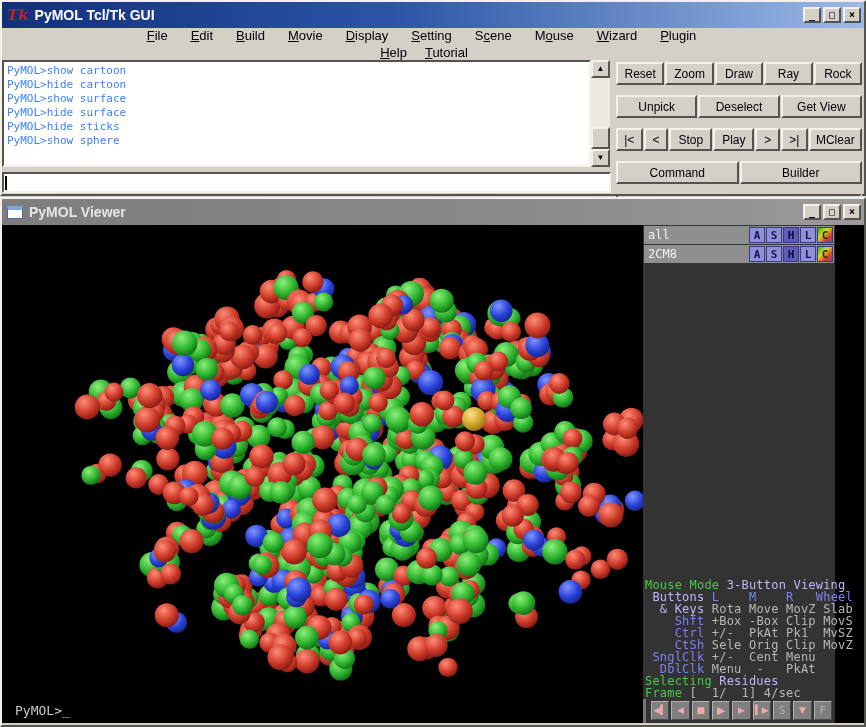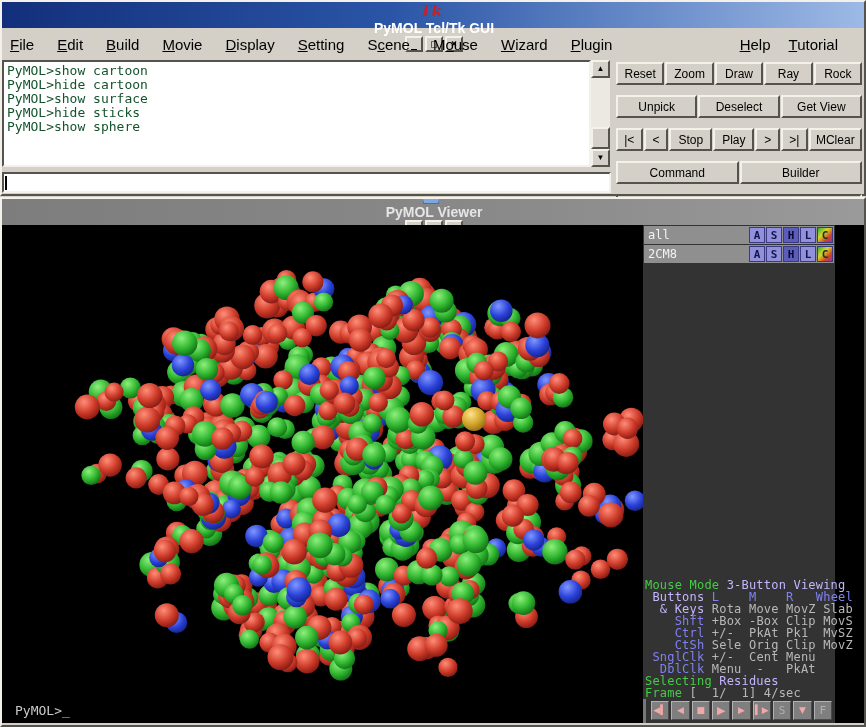--- a/index.html
+++ b/index.html
@@ -5,46 +5,46 @@
   * { box-sizing: border-box; margin: 0; padding: 0; }
   html,body { width: 866px; height: 727px; background:#d4d0c8; overflow:hidden;
     font-family:"Liberation Sans", sans-serif; }
   .window { position:absolute; left:0; width:866px; background:#d4d0c8;
     border:2px solid; border-color:#f4f1ea #55534d #55534d #f4f1ea; }
   #gui-window { top:0; height:196px; }
   #viewer-window { top:197px; height:530px; }
 
   
   .titlebar { height:26px; display:flex; align-items:center; padding:0 3px 0 5px;
-    font-weight:bold; font-size:14px;flex-direction:column; }
+    font-weight:bold; font-size:14px; }
   .titlebar.active { background:linear-gradient(90deg,#132f7b 0%,#2a55a6 45%,#9db9e6 100%); color:#fff; }
   .titlebar.inactive { background:linear-gradient(90deg,#7d7d7d 0%,#8a8a8a 60%,#9a9a9a 100%); color:#e6e6e6; }
   .tk-icon { color:#cc1f1f; font-family:"DejaVu Serif", serif; font-style:italic;
     font-weight:bold; font-size:15px; margin-right:6px; }
   .win-icon { width:16px; height:13px; background:#fff; border:1px solid #4a6ea9;
     border-top:4px solid #7da7e0; margin-right:6px; }
   .titlebar .title { flex:1; }
   .winbtns { display:flex; gap:2px; }
   .winbtn { width:18px; height:16px; background:#d4d0c8; border:2px solid;
     border-color:#f4f1ea #55534d #55534d #f4f1ea; font-size:10px; line-height:11px;
     text-align:center; color:#000; font-weight:bold; font-family:"DejaVu Sans Mono",monospace; }
 
   
-  .menubar { height:32px; display:flex; align-items:center; padding:0 8px; font-size:15px; color:#000; }
+  .menubar { height:32px; display:flex; align-items:center; padding:0 8px; font-size:13px; color:#000;flex-direction:column; }
   .menu-item { margin-right:23px; }
   .menubar .spacer { flex:1; }
   .menu-item.right { margin-right:18px; }
   .menu-item .u { text-decoration:underline; }
 
   
   .gui-content { display:flex; height:134px; }
   .left-col { width:612px; display:flex; flex-wrap:wrap; }
   .history-box { width:589px; height:107px; background:#fff; border:2px solid;
     border-color:#55534d #f4f1ea #f4f1ea #55534d; overflow:hidden; padding:2px 3px;
-    font-family:"DejaVu Sans Mono", monospace; font-size:13px; line-height:14px; color:#14532d; }
+    font-family:"DejaVu Sans Mono", monospace; font-size:11px; line-height:14px; color:#3b82f6; }
   .vscroll { width:19px; height:107px; display:flex; flex-direction:column; background:#ece9e2; }
   .sbtn { height:18px; background:#d4d0c8; border:2px solid; border-color:#f4f1ea #55534d #55534d #f4f1ea;
     font-size:8px; text-align:center; line-height:13px; color:#000; }
   .strack { flex:1; position:relative; }
   .sthumb { position:absolute; left:0; right:0; bottom:0; height:22px; background:#d4d0c8;
     border:2px solid; border-color:#f4f1ea #55534d #55534d #f4f1ea; }
   .cmd-input { width:609px; height:21px; margin-top:3px; background:#fff; border:2px solid;
     border-color:#55534d #f4f1ea #f4f1ea #55534d; padding:2px 1px; }
   .caret { display:inline-block; width:2px; height:14px; background:#000; }
 
@@ -121,20 +121,21 @@
         <span class="menu-item right"><span class="u">H</span>elp</span>
         <span class="menu-item right"><span class="u">T</span>utorial</span>
       </span>
   </div>
   <div class="gui-content">
     <div class="left-col">
       <div class="history-box">
           <div>PyMOL&gt;show cartoon</div>
           <div>PyMOL&gt;hide cartoon</div>
           <div>PyMOL&gt;show surface</div>
+          <div>PyMOL&gt;hide surface</div>
           <div>PyMOL&gt;hide sticks</div>
           <div>PyMOL&gt;show sphere</div>
         </div>
       <div class="vscroll">
         <div class="sbtn">▲</div>
         <div class="strack">
           <div class="sthumb"></div>
         </div>
         <div class="sbtn">▼</div>
       </div>

